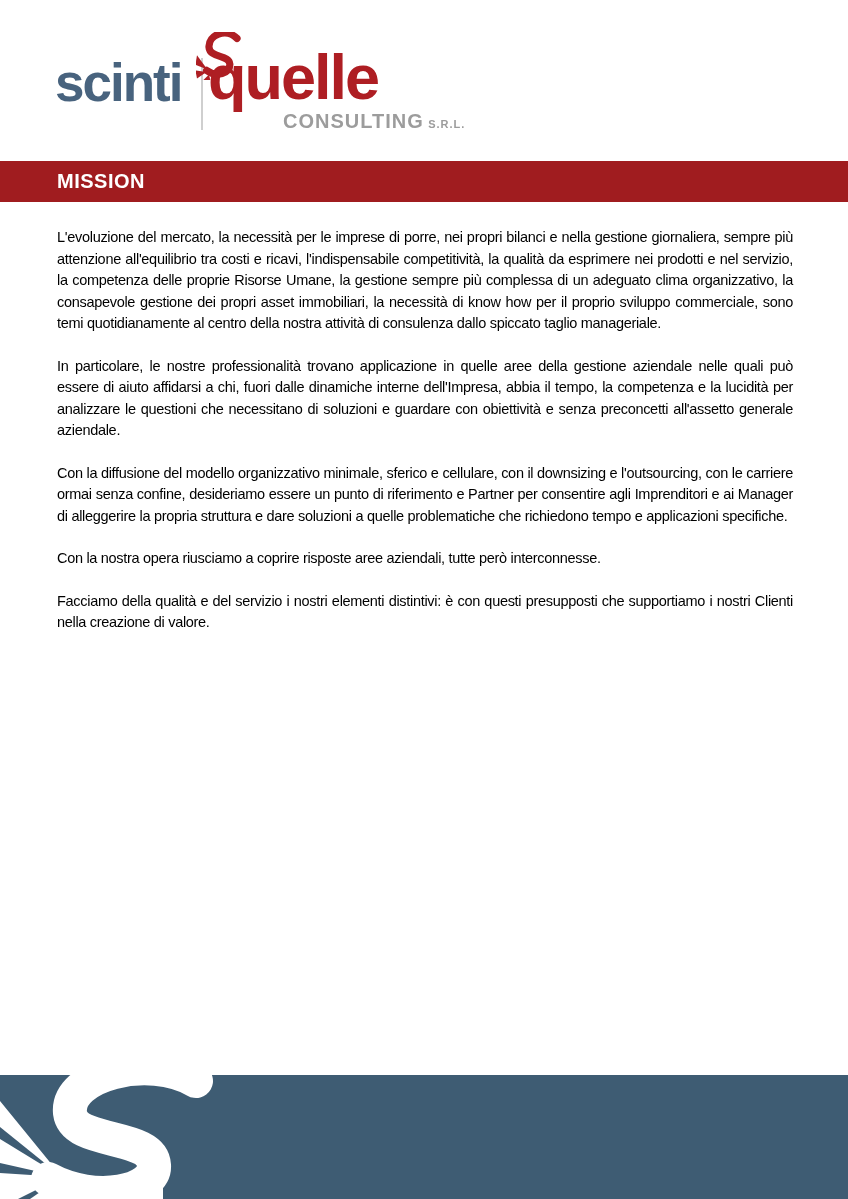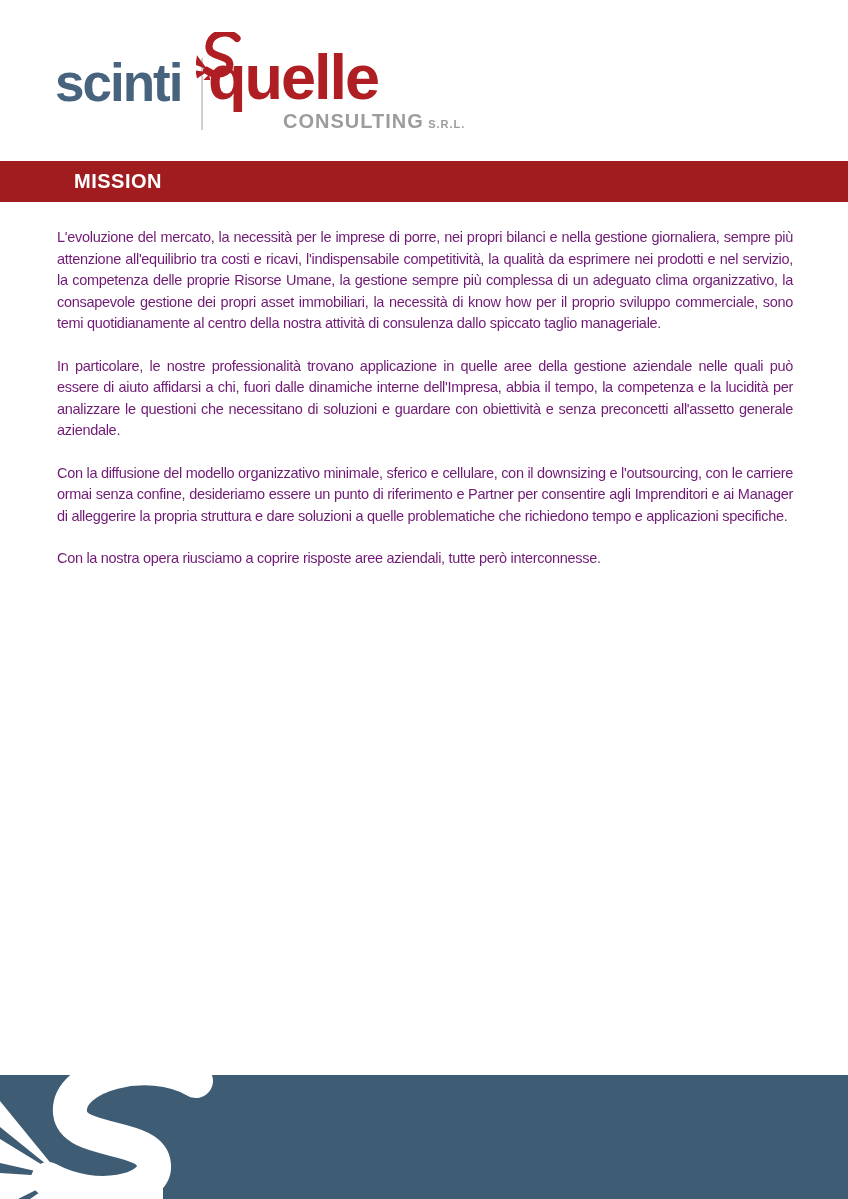--- a/index.html
+++ b/index.html
@@ -82,41 +82,41 @@
     position: absolute;
     top: 161px;
     left: 0;
     width: 848px;
     height: 41px;
     background: #a01c1f;
     display: flex;
     align-items: center;
   }
   .mission-title {
-    margin-left: 74px;
+    margin-left: 57px;
     color: #ffffff;
     font-size: 20px;
     font-weight: 700;
     letter-spacing: 0.5px;
   }
 
   
   .content {
     position: absolute;
     top: 227px;
     left: 57px;
     width: 736px;
   }
   .content p {
     margin: 0 0 21px 0;
     font-size: 14.5px;
     line-height: 21.5px;
     letter-spacing: -0.3px;
     text-align: justify;
-    color: #701a75;
+    color: #000000;
   }
 
   
   .footer {
     position: absolute;
     left: 0;
     bottom: 0;
     width: 848px;
     height: 124px;
     background: #3e5c73;
@@ -153,20 +153,21 @@
 
   <div class="mission-band">
     <span class="mission-title">MISSION</span>
   </div>
 
   <div class="content">
     <p>L'evoluzione del mercato, la necessità per le imprese di porre, nei propri bilanci e nella gestione giornaliera, sempre più attenzione all'equilibrio tra costi e ricavi, l'indispensabile competitività, la qualità da esprimere nei prodotti e nel servizio, la competenza delle proprie Risorse Umane, la gestione sempre più complessa di un adeguato clima organizzativo, la consapevole gestione dei propri asset immobiliari, la necessità di know how per il proprio sviluppo commerciale, sono temi quotidianamente al centro della nostra attività di consulenza dallo spiccato taglio manageriale.</p>
     <p>In particolare, le nostre professionalità trovano applicazione in quelle aree della gestione aziendale nelle quali può essere di aiuto affidarsi a chi, fuori dalle dinamiche interne dell'Impresa, abbia il tempo, la competenza e la lucidità per analizzare le questioni che necessitano di soluzioni e guardare con obiettività e senza preconcetti all'assetto generale aziendale.</p>
     <p>Con la diffusione del modello organizzativo minimale, sferico e cellulare, con il downsizing e l'outsourcing, con le carriere ormai senza confine, desideriamo essere un punto di riferimento e Partner per consentire agli Imprenditori e ai Manager di alleggerire la propria struttura e dare soluzioni a quelle problematiche che richiedono tempo e applicazioni specifiche.</p>
     <p>Con la nostra opera riusciamo a coprire risposte aree aziendali, tutte però interconnesse.</p>
+    <p>Facciamo della qualità e del servizio i nostri elementi distintivi: è con questi presupposti che supportiamo i nostri Clienti nella creazione di valore.</p>
   </div>
 
   <div class="footer">
     <svg class="footer-mark" viewBox="0 0 230 124" preserveAspectRatio="xMinYMax slice" aria-hidden="true">
 
       <polygon points="62,102 0,26 0,124 163,124 163,110" fill="#ffffff"></polygon>
 
       <polygon points="62,102 0,52 0,64" fill="#3e5c73"></polygon>
       <polygon points="62,102 0,88 0,98" fill="#3e5c73"></polygon>
       <polygon points="62,102 18,124 30,124" fill="#3e5c73"></polygon>

